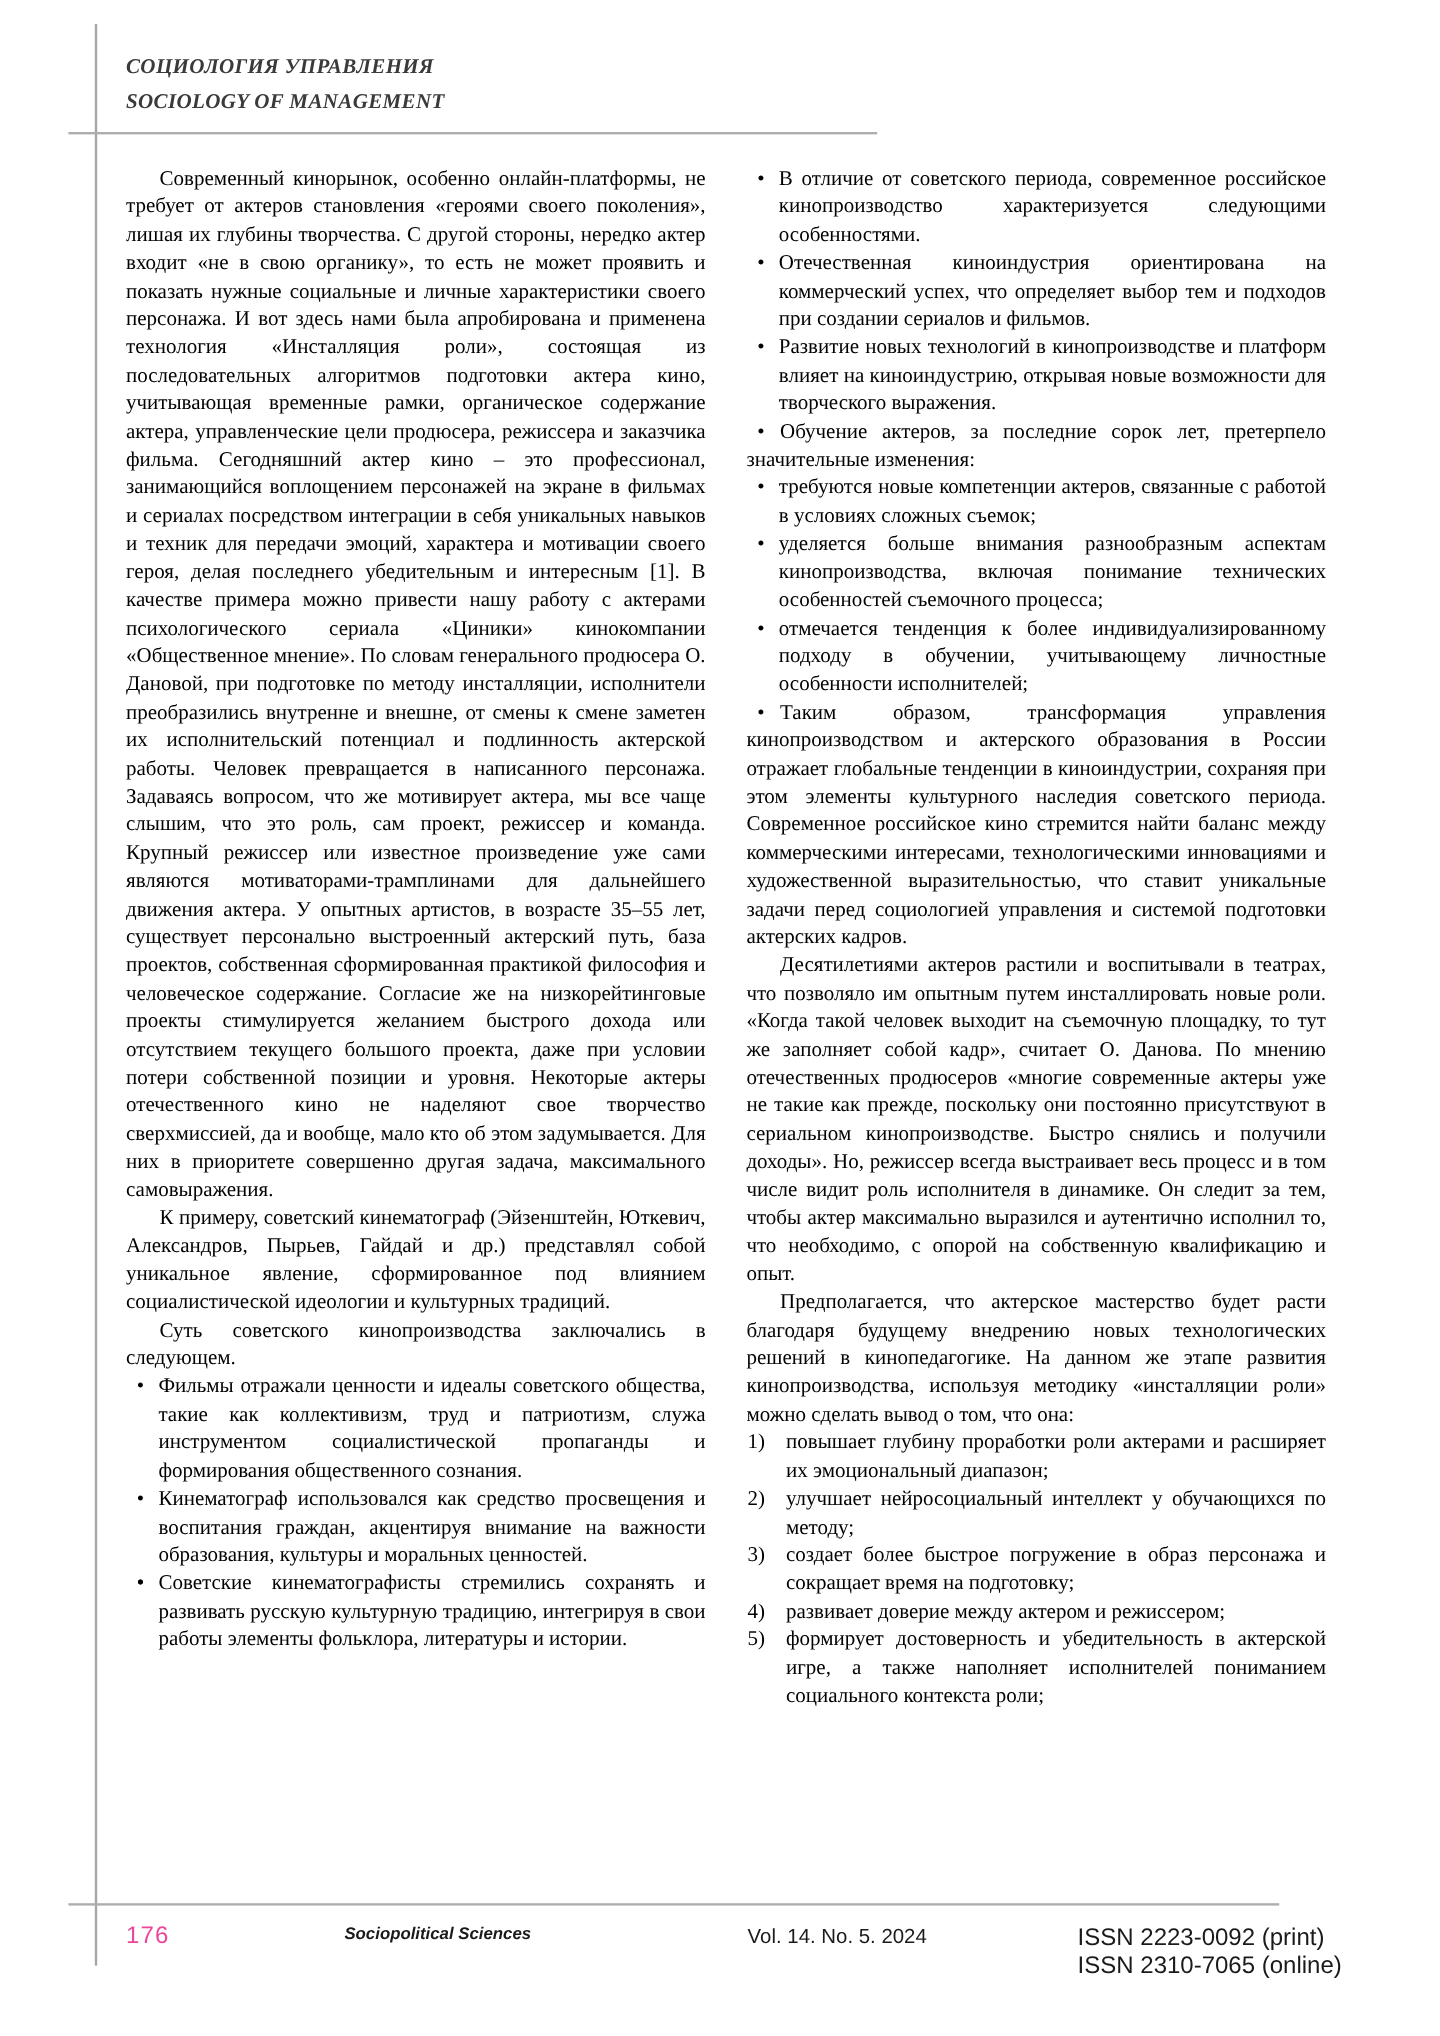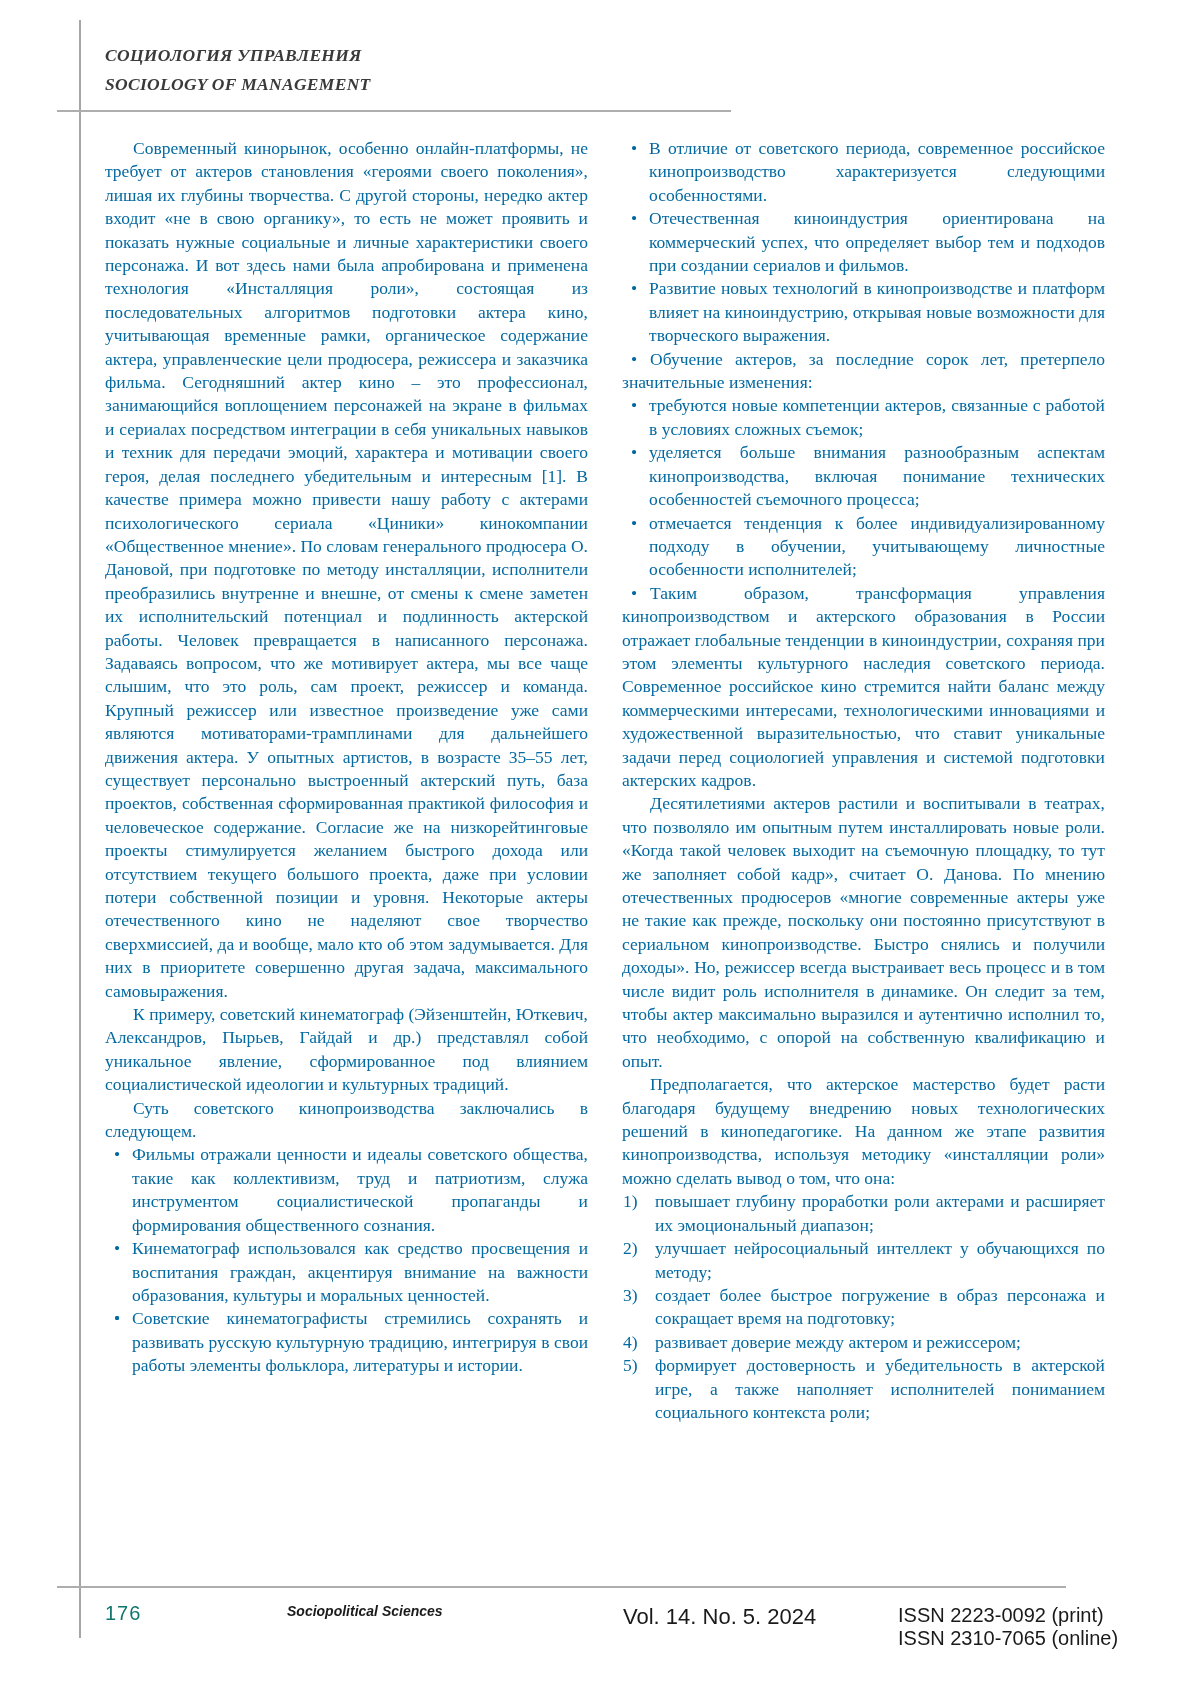--- a/index.html
+++ b/index.html
@@ -27,48 +27,48 @@
     color:#3a3a3a;
   }
 
   .columns {
     position:absolute; left:105px; top:137px;
     width:1000px; height:1442px;
     display:flex; gap:34px;
     overflow:hidden;
     font-family:"Liberation Serif", "DejaVu Serif", serif;
     font-size:17.5px; line-height:23.4px;
-    color:#0369a1;
+    color:#000000;
     text-align:justify;
   }
   .col { width:485px; }
 
   .para { margin:0; text-indent:28px; }
   .li { position:relative; padding-left:27px; margin:0; }
   .li .marker { position:absolute; left:9px; top:0; }
   .li.numbered { padding-left:33px; }
   .li.numbered .marker { left:1px; }
 
   .page-footer {
     position:absolute; left:0; top:1600px; width:1200px;
     font-family:"Liberation Sans", sans-serif;
     color:#1a1a1a;
   }
   .page-number {
     position:absolute; left:105px; top:2px;
-    font-size:20px; font-weight:400; color:#0f766e;
+    font-size:20px; font-weight:400; color:#ec4899;
     letter-spacing:1px;
   }
   .journal-title {
     position:absolute; left:287px; top:3px;
     font-style:italic; font-weight:700; font-size:14px;
   }
   .volume-info {
     position:absolute; left:623px; top:4px;
-    font-size:22px;
+    font-size:17px;
   }
   .issn-block {
     position:absolute; left:898px; top:4px;
     font-size:20px; line-height:23px;
   }
 </style>
 </head>
 <body>
 
 <div class="page">

